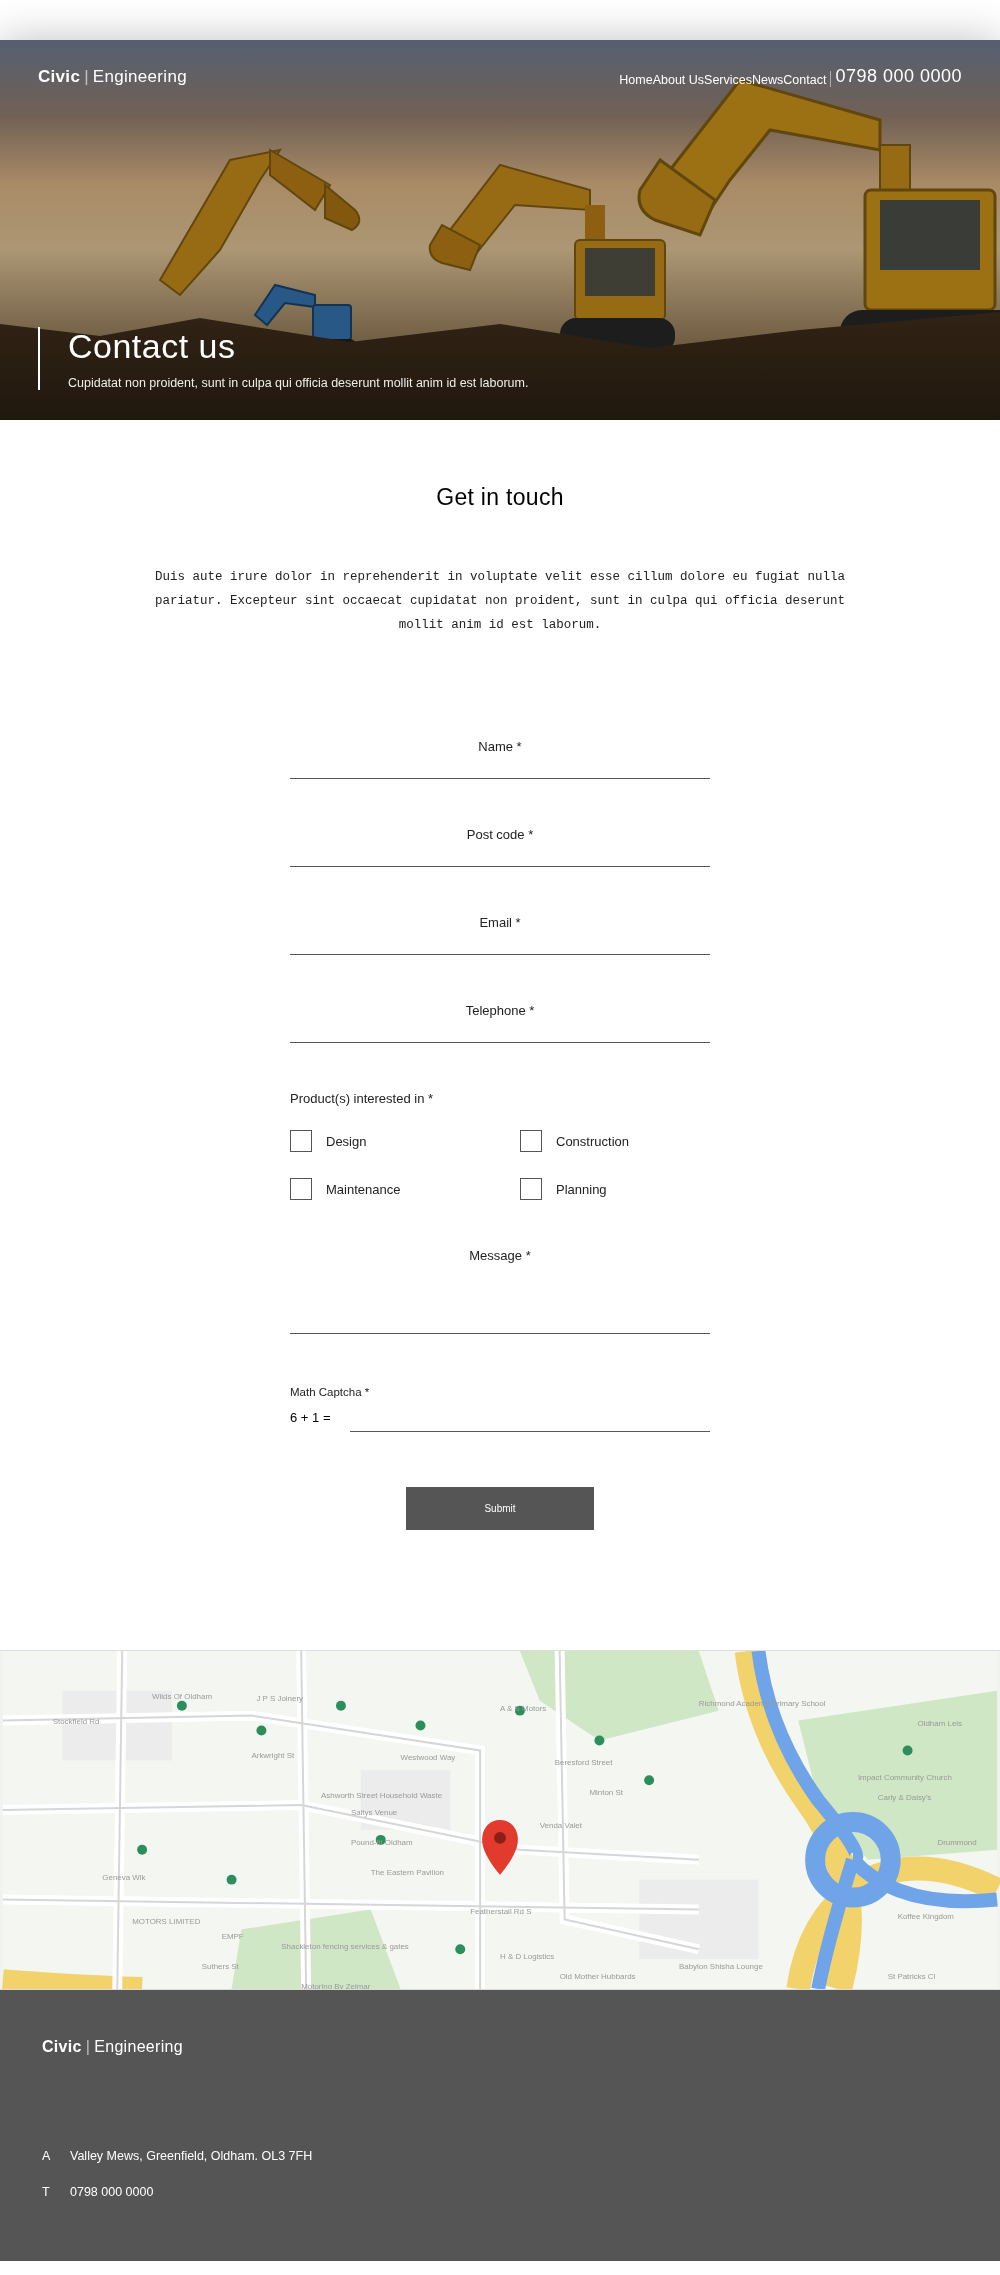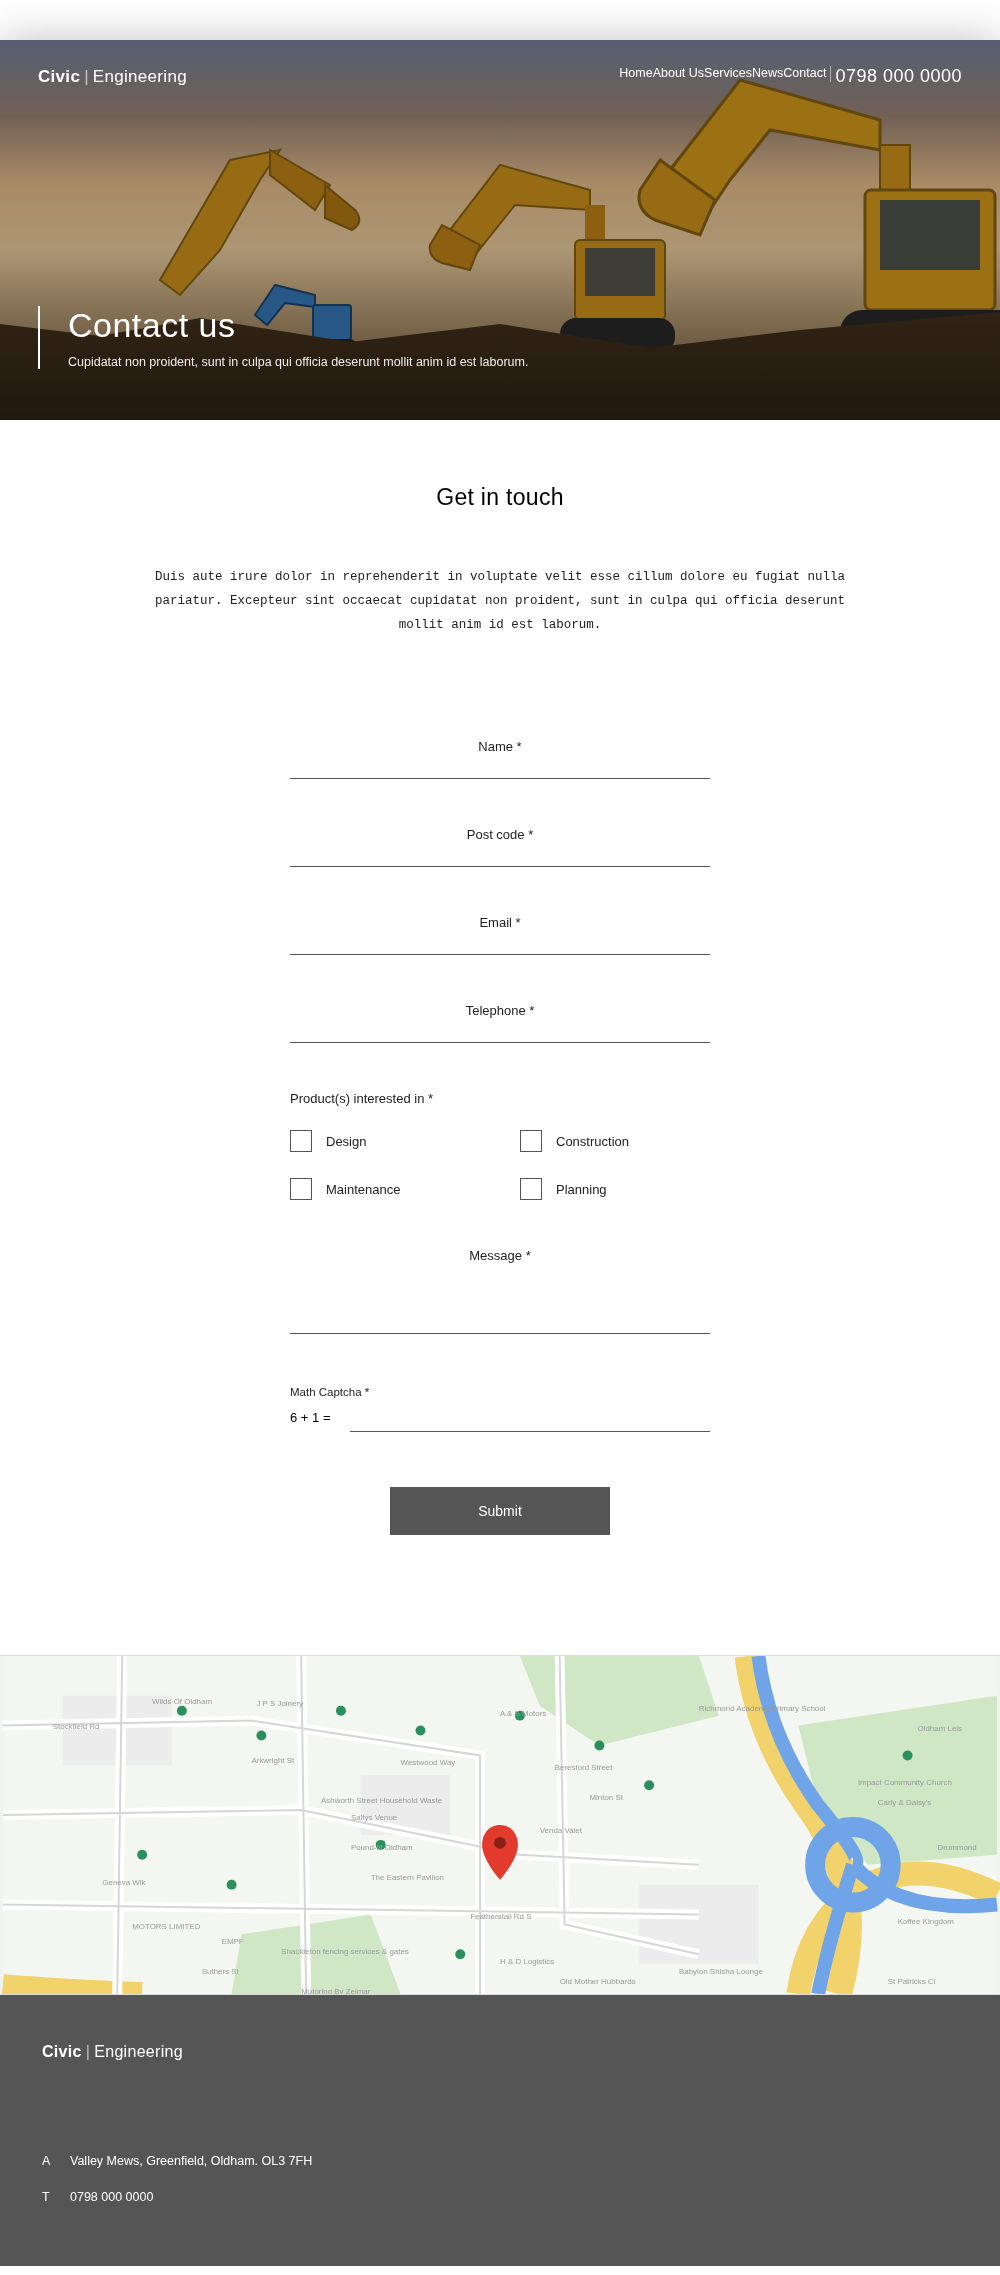--- a/index.html
+++ b/index.html
@@ -47,26 +47,26 @@
 .exc svg { display:block; }
 .hero-overlay { position:absolute; inset:0; background:rgba(0,0,0,.30); }
 .topbar {
   position:absolute; top:0; left:0; right:0;
   display:flex; align-items:center; justify-content:space-between;
   padding:26px 38px;
 }
 .brand { font-size:17px; letter-spacing:.3px; font-weight:300; }
 .brand b { font-weight:600; }
 .brand span.sep { margin:0 4px; opacity:.6; font-weight:300; }
-.nav { display:flex; align-items:flex-start; font-size:12.5px; }
+.nav { display:flex; align-items:flex-end; font-size:12.5px; }
 .nav a { color:#fff; text-decoration:none; cursor:pointer; }
 .nav .divider { width:1px; height:16px; background:rgba(255,255,255,.5); margin:0 4px; }
 .phone-top { font-size:18px; letter-spacing:.5px; font-weight:300; }
 .hero-title {
-  position:absolute; left:38px; bottom:51px;
+  position:absolute; left:38px; bottom:30px;
   border-left:2px solid #fff;
   padding-left:28px;
 }
 .hero-title h1 { font-size:34px; font-weight:300; letter-spacing:.5px; margin-bottom:10px; }
 .hero-title p { font-size:12.5px; font-weight:300; opacity:.92; }
 
 
 .main { padding:64px 100px 120px; text-align:center; }
 .main h2 { font-size:23px; font-weight:400; letter-spacing:.3px; margin-bottom:55px; }
 .intro-text { font-size:12.5px; line-height:1.9; color:#222; max-width:720px; margin:0 auto 102px;font-family:Liberation Mono, monospace; }
@@ -84,23 +84,23 @@
   width:22px; height:22px; border:1px solid #555; cursor:pointer;
 }
 .check span { font-size:13px; color:#222; }
 
 .captcha { margin-top:12px; }
 .captcha-label { font-size:11.5px; color:#222; margin-bottom:12px; }
 .captcha-row { display:flex; gap:20px; font-size:13px; }
 .captcha-row .line { flex:1; border-bottom:1px solid #555; height:22px; }
 
 .submit {
-  display:block; width:220px; margin:55px auto 0;
+  display:block; width:188px; margin:55px auto 0;
   background:#555; color:#fff; border:none;
-  padding:16px 0; font-size:14px; cursor:pointer;
+  padding:16px 0; font-size:10px; cursor:pointer;
 }
 
 
 .map { height:340px; position:relative; overflow:hidden; background:#f1f3f0; border-top:1px solid #ddd; border-bottom:1px solid #ddd; }
 .map svg { position:absolute; inset:0; width:100%; height:100%; }
 
 
 .footer {
   background:#555; color:#fff;
   padding:48px 42px 30px;

